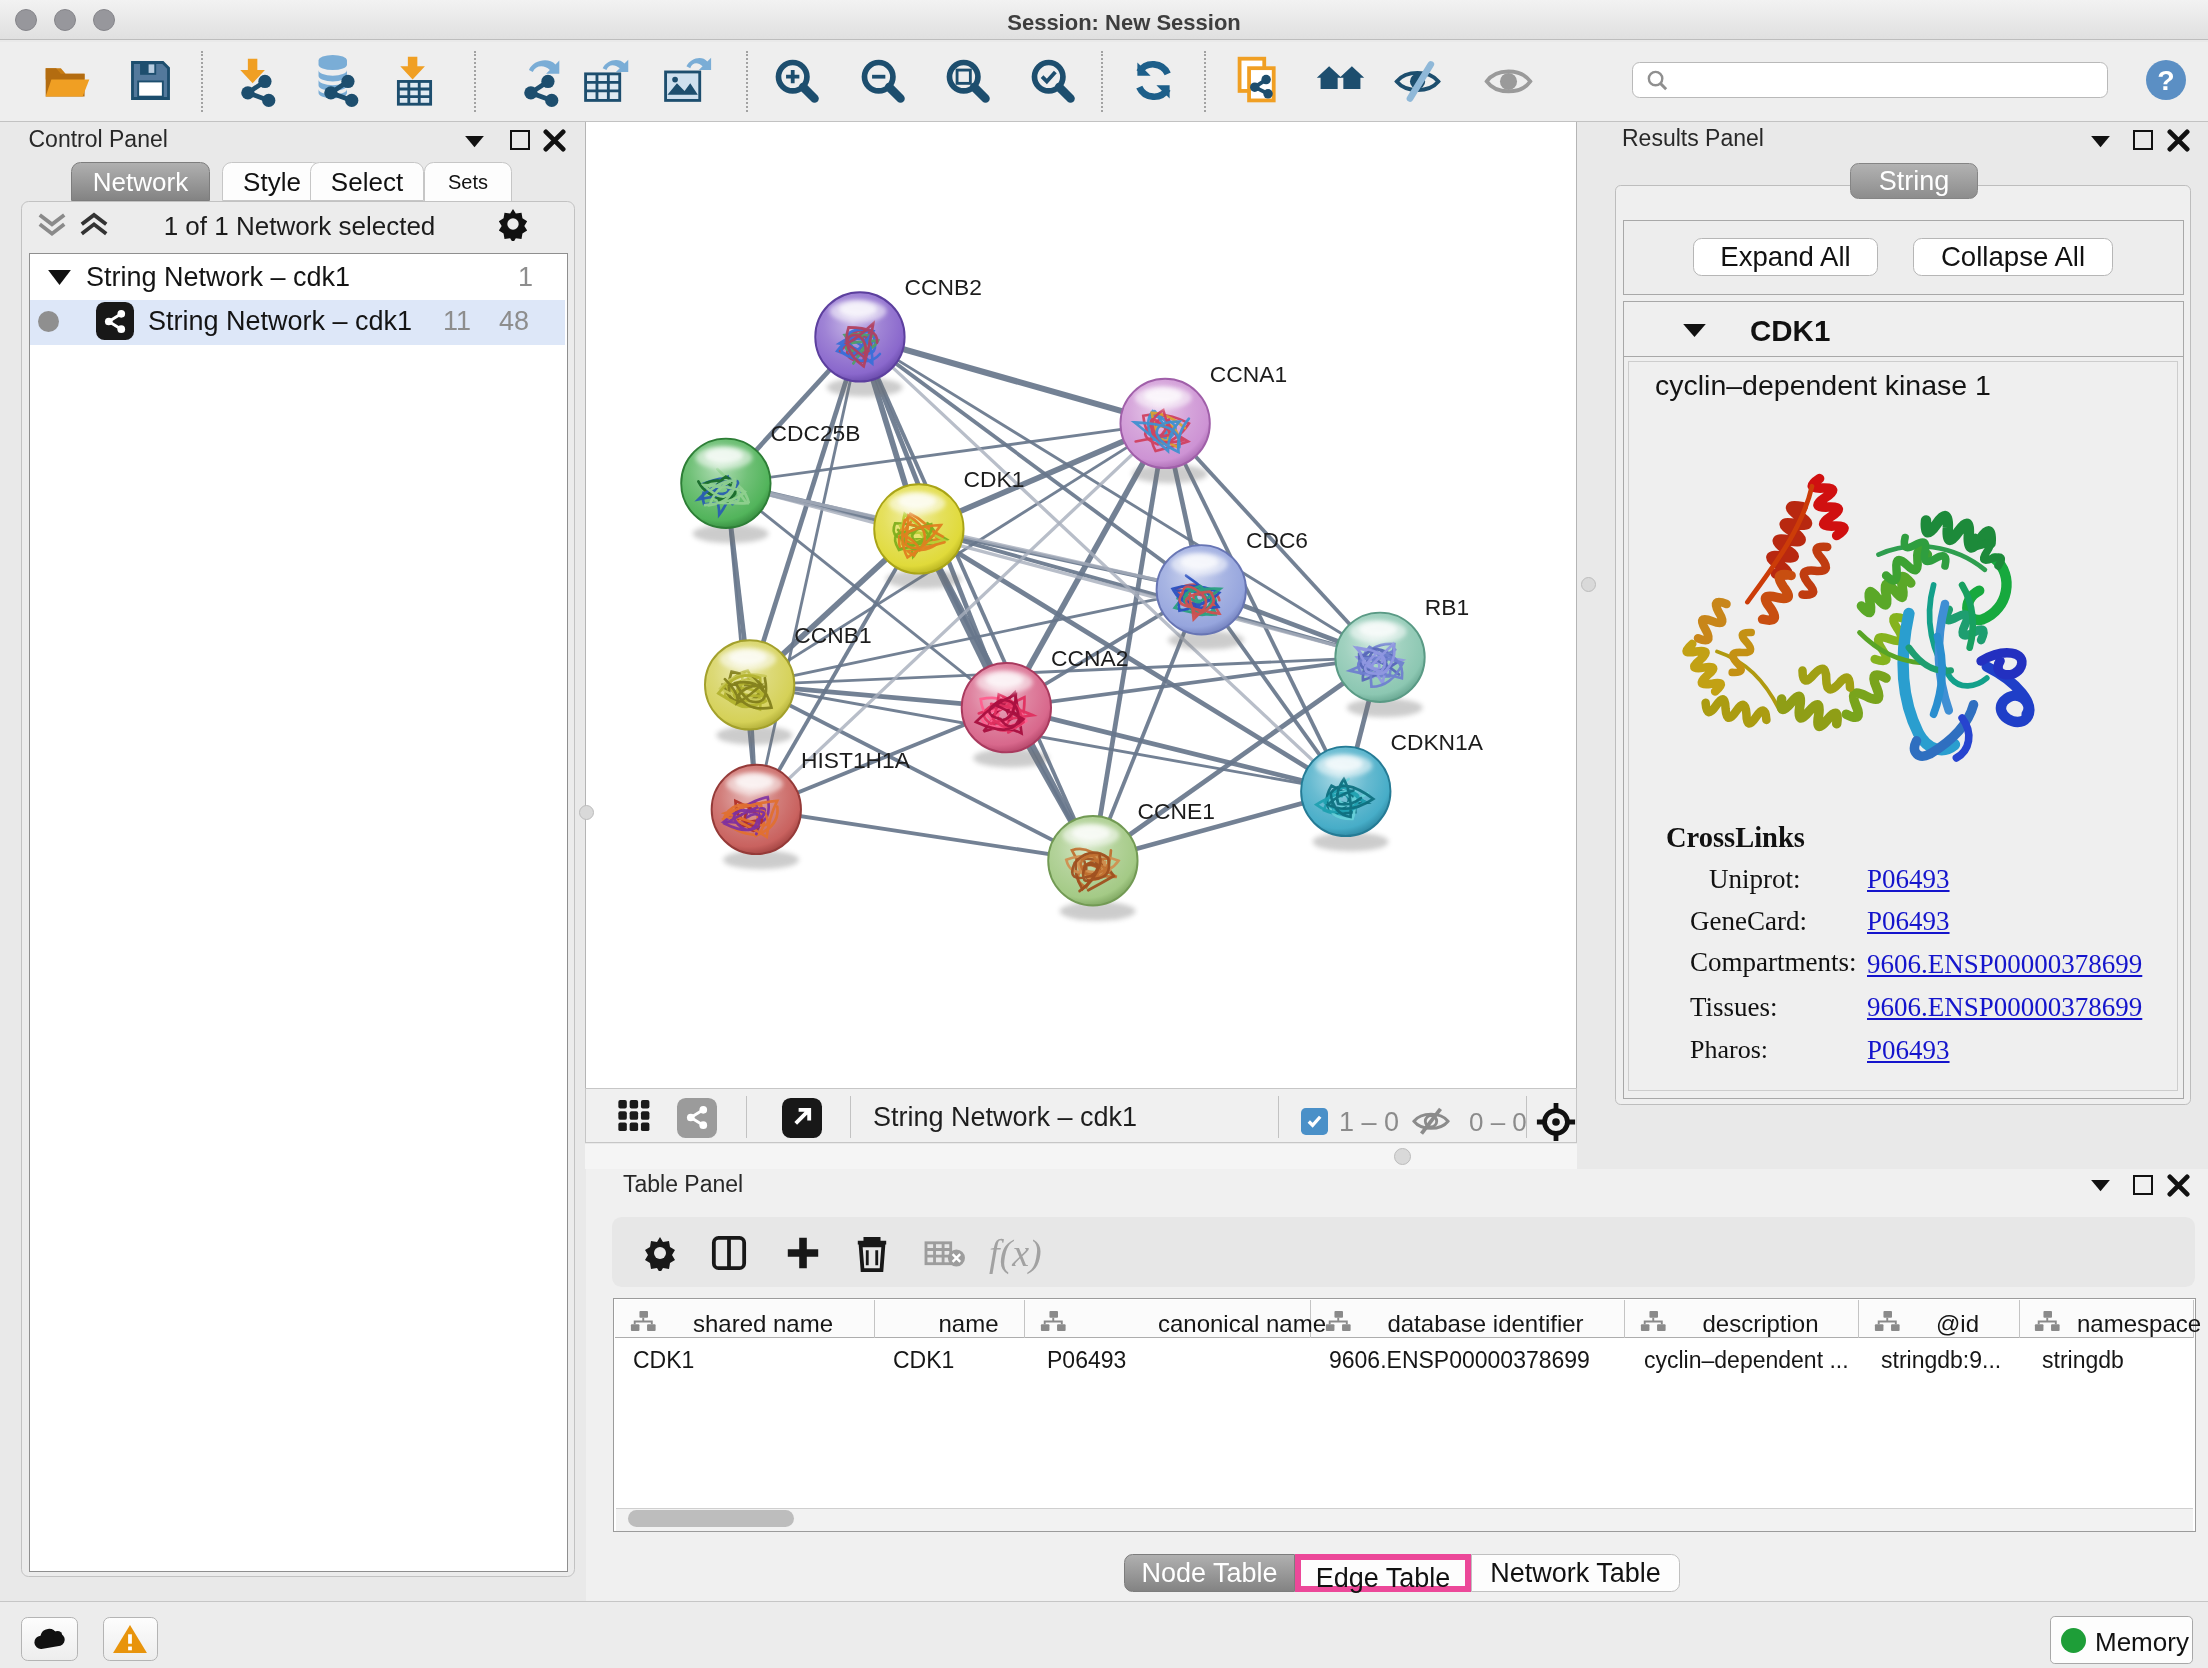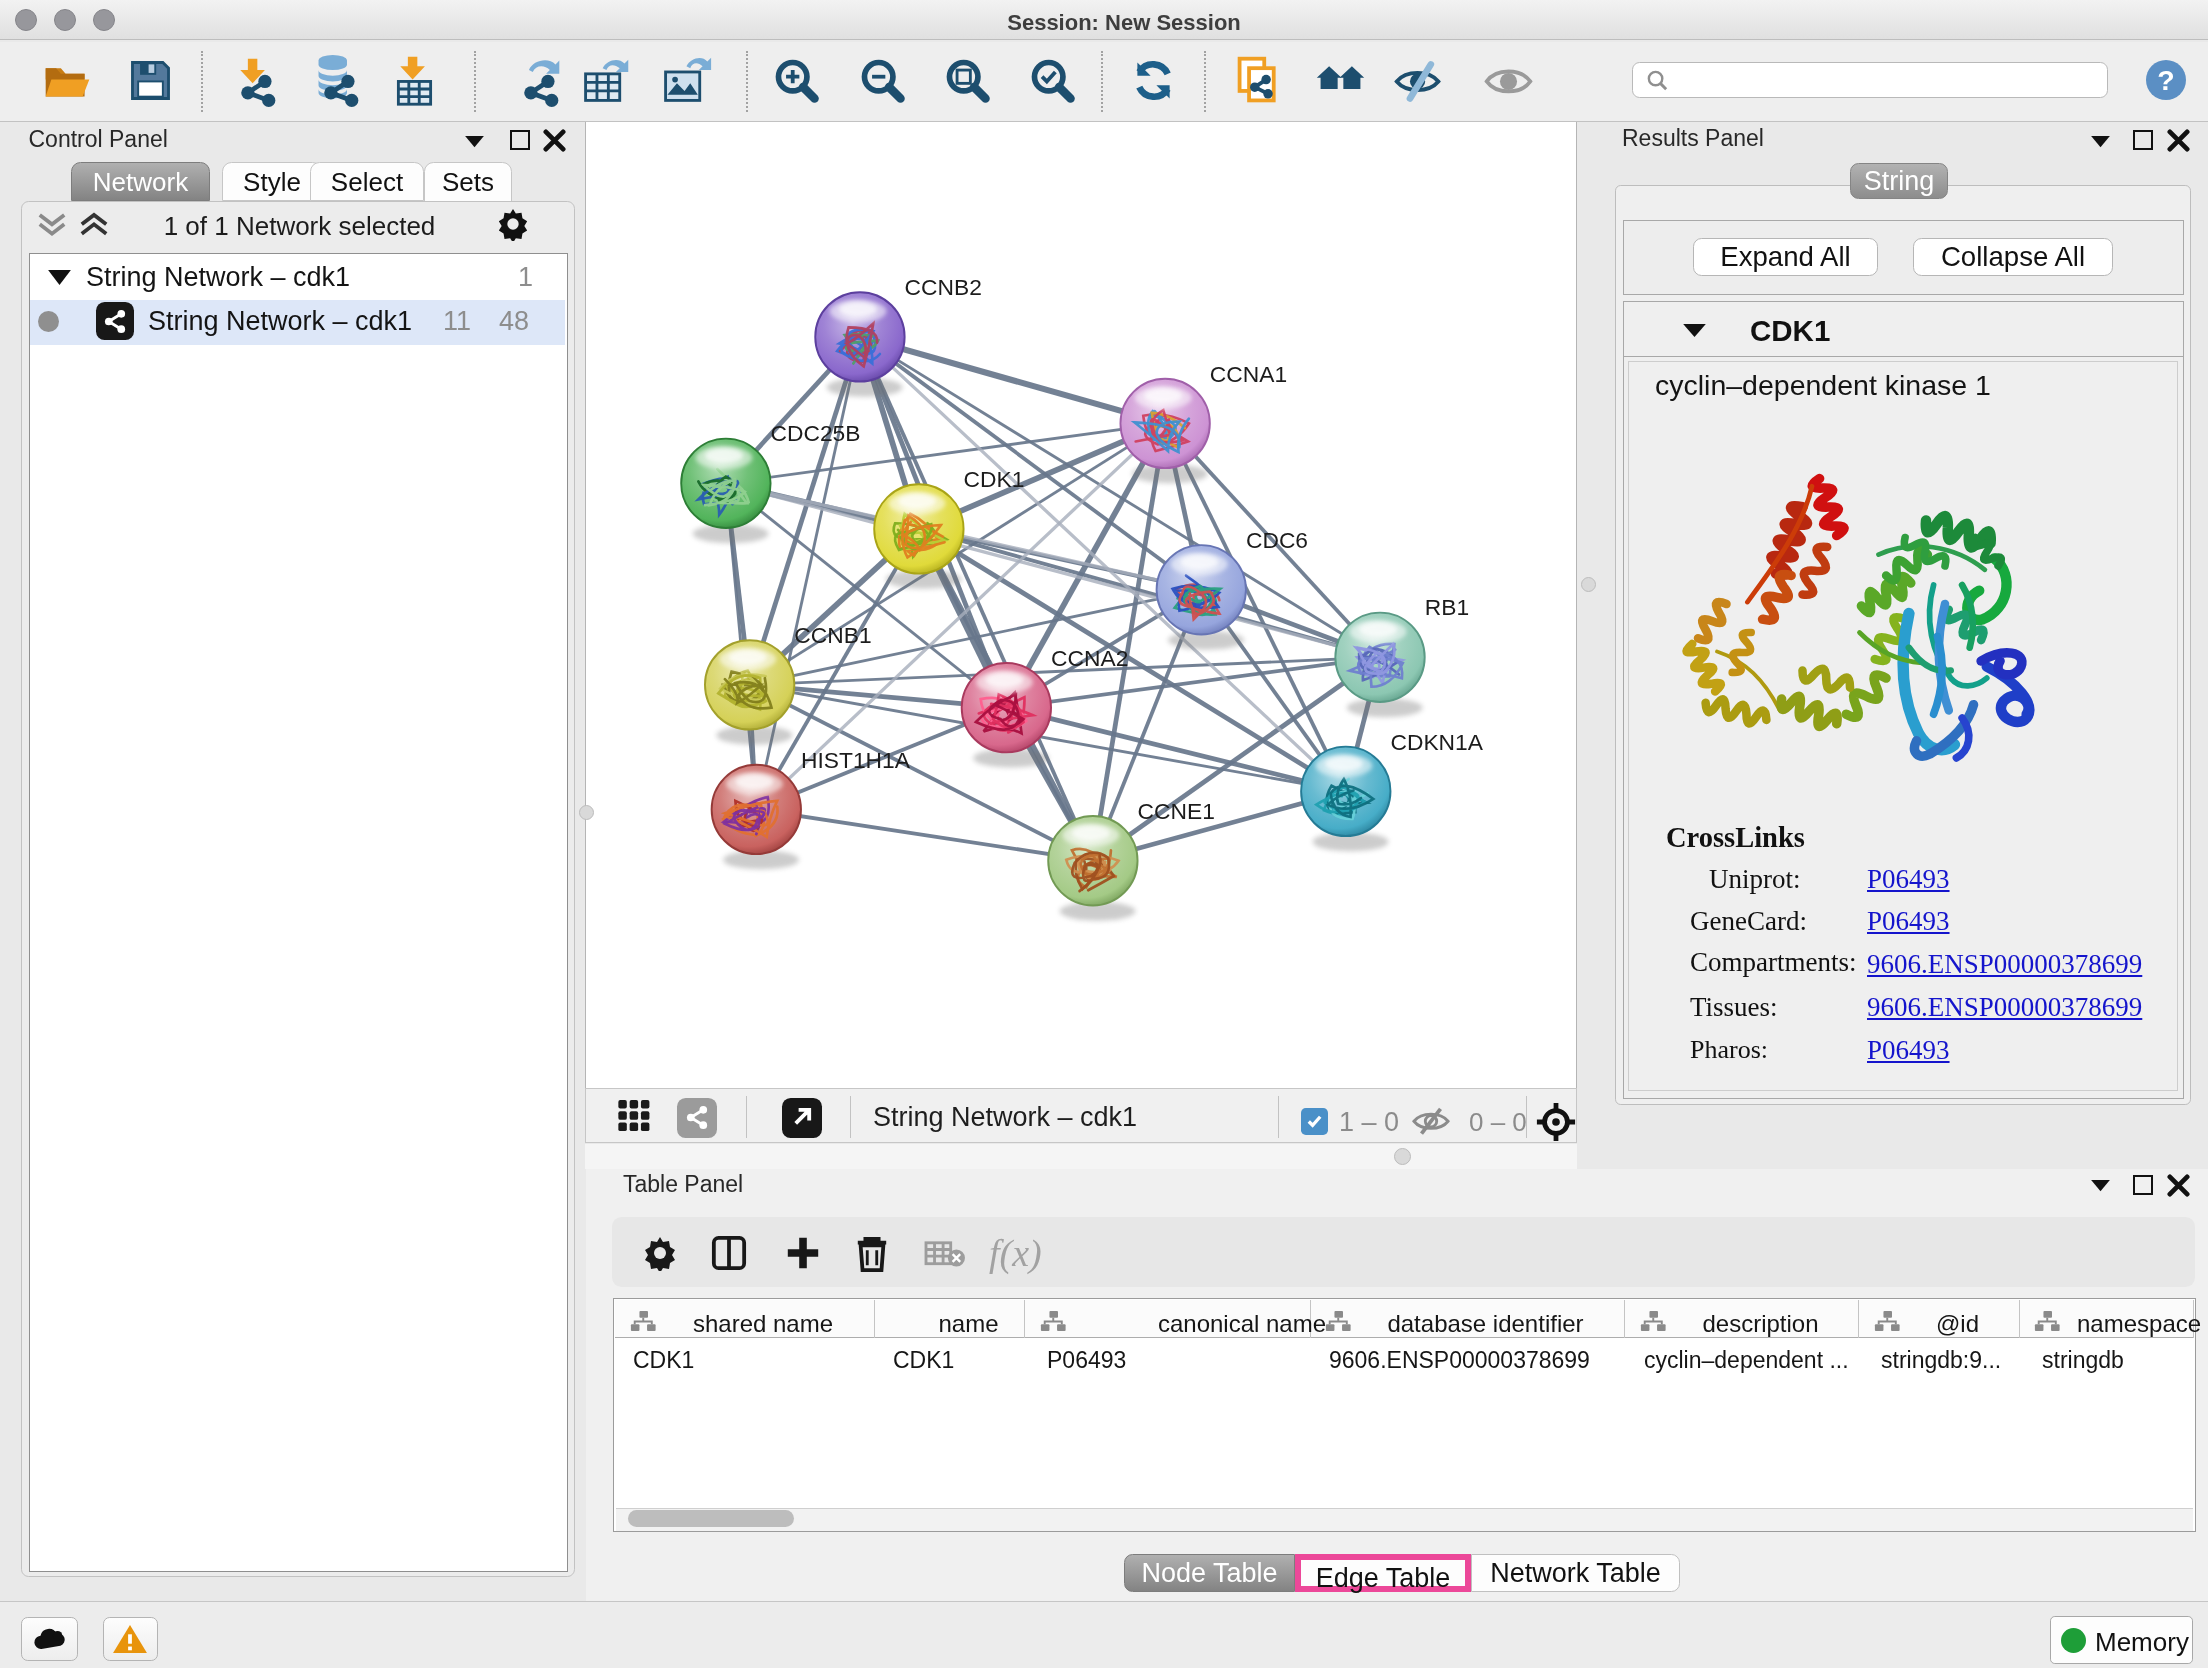--- a/index.html
+++ b/index.html
@@ -149,21 +149,21 @@
     <path d="M2 2 h20 l-10 12z" fill="#111"></path>
   </svg>
 <div class="abs" style="left:510px;top:130px;width:20px;height:20px;border:2.9px solid #111;"></div>
 <svg class="abs" style="left:543px;top:129px;" width="23" height="23" viewBox="0 0 24 24">
     <path d="M3 3 L21 21 M21 3 L3 21" stroke="#111" stroke-width="5" stroke-linecap="round"></path>
   </svg>
 
 <div class="abs" style="left:71px;top:162px;width:139px;height:39px;background:linear-gradient(#b0b0b0,#838383);border:1px solid #7d7d7d;border-radius:9.5px 9.5px 0 0;color:#fff;font-size:26px;text-align:center;line-height:38px;">Network</div>
 <div class="abs" style="left:210px;top:162px;width:100px;height:39px;background:#fdfdfd;border:1px solid #c6c6c6;border-radius:9.5px 9.5px 0 0;font-size:26px;text-align:center;line-height:38px;color:#111;margin-left:12px;">Style</div>
 <div class="abs" style="left:310px;top:162px;width:114px;height:39px;background:#fdfdfd;border:1px solid #c6c6c6;border-radius:9.5px 9.5px 0 0;font-size:26px;text-align:center;line-height:38px;color:#111;">Select</div>
-<div class="abs" style="left:424px;top:162px;width:88px;height:57px;background:#fdfdfd;border:1px solid #c6c6c6;border-radius:9.5px 9.5px 0 0;font-size:26px;text-align:center;line-height:38px;color:#111;">Sets</div>
+<div class="abs" style="left:424px;top:162px;width:88px;height:57px;background:#fdfdfd;border:1px solid #c6c6c6;border-radius:9.5px 9.5px 0 0;font-size:20px;text-align:center;line-height:38px;color:#111;">Sets</div>
 
 <div class="abs" style="left:21px;top:201px;width:554px;height:1376px;background:#ececec;border:1px solid #c2c2c2;border-radius:7.6px;"></div>
 <svg class="abs" style="left:36px;top:211px;" width="32" height="28.5" viewBox="0 0 34 30">
     <g fill="none" stroke="#8a8a8a" stroke-width="4">
       <path d="M4 4 l13 10 13 -10"></path>
       <path d="M4 14 l13 10 13 -10"></path>
     </g>
   </svg>
 <svg class="abs" style="left:78px;top:211px;" width="32" height="28.5" viewBox="0 0 34 30">
     <g fill="none" stroke="#333" stroke-width="4">
@@ -491,21 +491,21 @@
 
 <div class="abs panel-title" style="left:1622px;top:125px;">Results Panel</div>
 <svg class="abs" style="left:2089px;top:134px;" width="23" height="15" viewBox="0 0 24 16">
     <path d="M2 2 h20 l-10 12z" fill="#111"></path>
   </svg>
 <div class="abs" style="left:2133px;top:130px;width:20px;height:20px;border:2.9px solid #111;"></div>
 <svg class="abs" style="left:2167px;top:129px;" width="23" height="23" viewBox="0 0 24 24">
     <path d="M3 3 L21 21 M21 3 L3 21" stroke="#111" stroke-width="5" stroke-linecap="round"></path>
   </svg>
 <div class="abs" style="left:1615px;top:185px;width:576px;height:920px;background:#efefef;border:1px solid #bdbdbd;border-radius:5.7px;"></div>
-<div class="abs" style="left:1850px;top:163px;width:98px;height:36px;background:linear-gradient(#b2b2b2,#8d8d8d);border:1px solid #858585;border-radius:8.6px;color:#fff;font-size:27px;text-align:center;line-height:35px;">String</div>
+<div class="abs" style="left:1850px;top:163px;width:128px;height:36px;background:linear-gradient(#b2b2b2,#8d8d8d);border:1px solid #858585;border-radius:8.6px;color:#fff;font-size:27px;text-align:center;line-height:35px;">String</div>
 <div class="abs" style="left:1623px;top:220px;width:561px;height:75px;background:#ededed;border:1px solid #a8a8a8;"></div>
 <div class="abs wbtn" style="left:1693px;top:238px;width:185px;height:38px;font-size:27.6px;line-height:35px;">Expand All</div>
 <div class="abs wbtn" style="left:1913px;top:238px;width:200px;height:38px;font-size:27.6px;line-height:35px;">Collapse All</div>
 <div class="abs" style="left:1623px;top:301px;width:561px;height:798px;background:#efefef;border:1px solid #a8a8a8;"></div>
 <svg class="abs" style="left:1681px;top:322px;" width="27" height="17" viewBox="0 0 28 18">
     <path d="M2 2 h24 l-12 14z" fill="#111"></path>
   </svg>
 <div class="abs" style="left:1750px;top:314px;font-size:29.5px;font-weight:700;color:#111;">CDK1</div>
 <div class="abs" style="left:1623px;top:356px;width:561px;height:0;border-top:1px solid #a8a8a8;"></div>
 <div class="abs" style="left:1628px;top:361px;width:550px;height:730px;background:#efefef;border:1px solid #cdcdcd;"></div>

